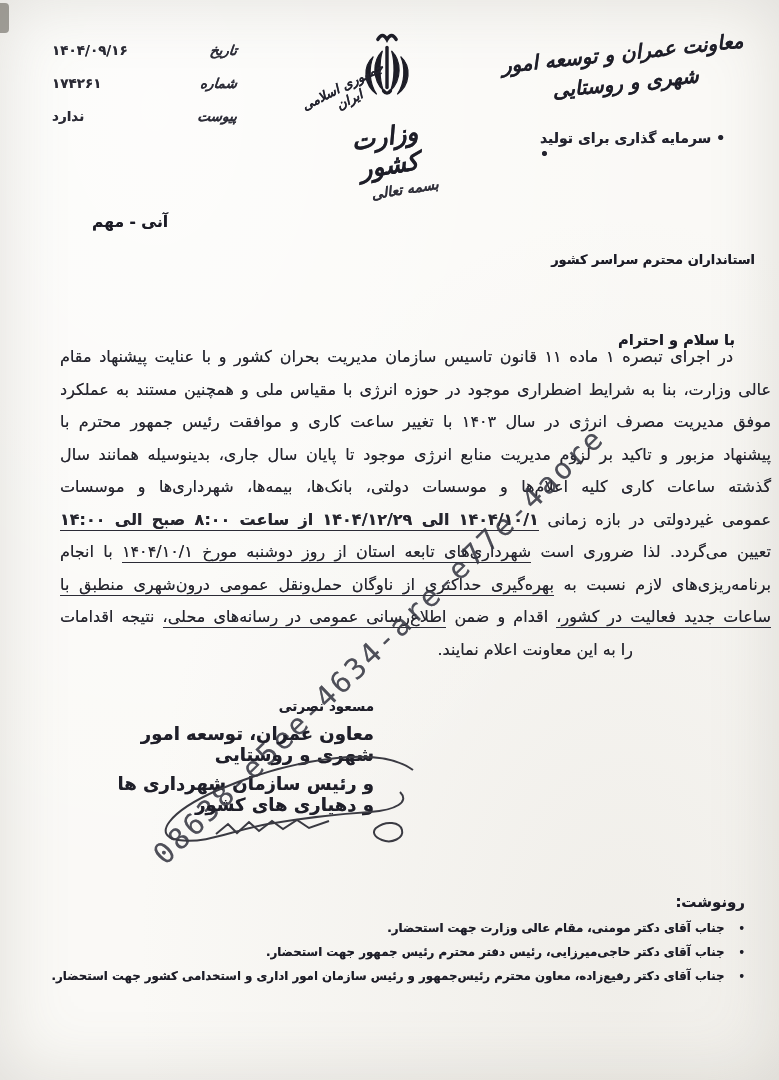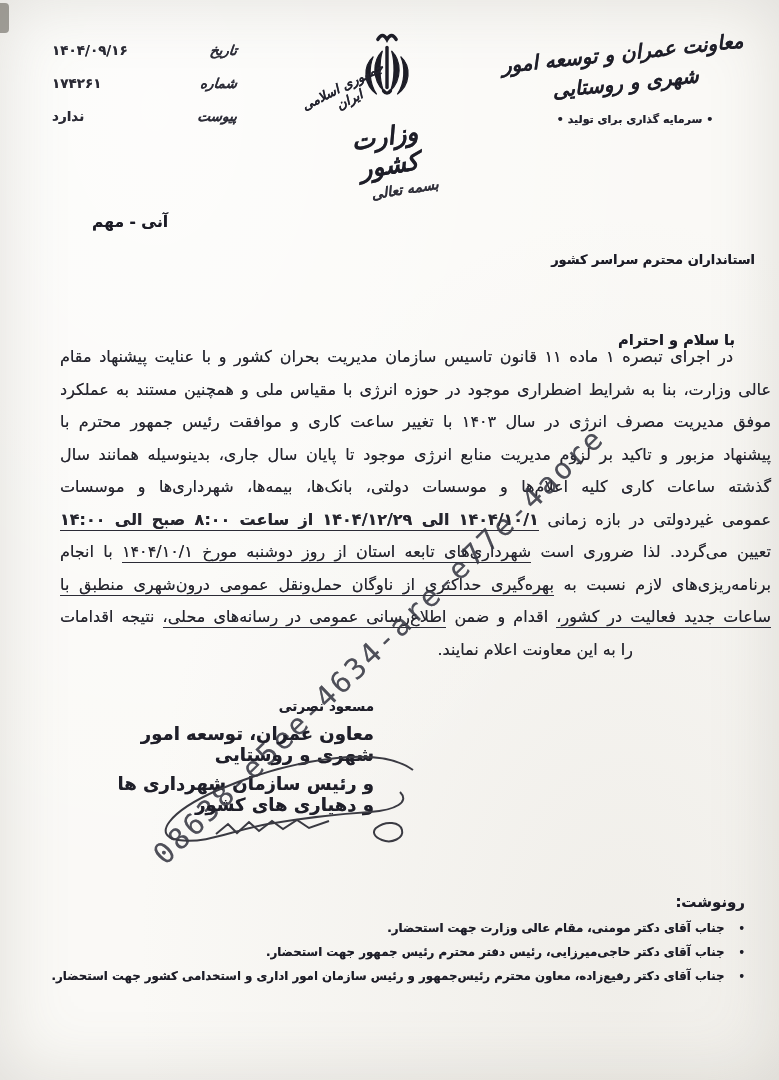--- a/index.html
+++ b/index.html
@@ -31,21 +31,21 @@
   .republic{position:absolute;left:286px;top:78px;width:120px;font-size:13px;font-weight:bold;font-style:italic;
             transform:rotate(-27deg);transform-origin:center;text-align:center;color:#23232e;}
   .ministry{position:absolute;left:322px;top:122px;width:130px;font-size:25px;font-weight:bold;font-style:italic;
             transform:rotate(-9deg);text-align:center;color:#1e1e28;}
   .bismillah{position:absolute;left:360px;top:181px;width:90px;font-size:14px;font-style:italic;font-weight:bold;
             transform:rotate(-9deg);text-align:center;color:#30303a;}
 
   
   .deputy{position:absolute;left:478px;top:38px;width:292px;font-size:20px;line-height:1.5;font-weight:bold;font-style:italic;
           transform:rotate(-6deg);text-align:center;color:#1e1e28;}
-  .slogan{position:absolute;left:540px;top:113px;width:190px;font-size:11px;font-weight:bold;text-align:center;color:#23232e;}
+  .slogan{position:absolute;left:540px;top:130px;width:190px;font-size:14px;font-weight:bold;text-align:left;color:#23232e;}
 
   .priority{position:absolute;left:92px;top:213px;font-size:15.5px;font-weight:bold;color:#1c1c26;}
   .recipient{position:absolute;right:24px;top:252px;font-size:13px;font-weight:bold;color:#1c1c26;}
   .salutation{position:absolute;right:44px;top:332px;font-size:14.5px;font-weight:bold;color:#1c1c26;}
 
   
   .body-text{position:absolute;right:8px;left:60px;top:341px;font-size:16px;color:#26262e;}
   .line{height:32.5px;line-height:32.5px;text-align:justify;text-align-last:justify;white-space:nowrap;}
   .line.indent{padding-right:38px;}
   .line.last{text-align:right;text-align-last:right;padding-right:138px;}

